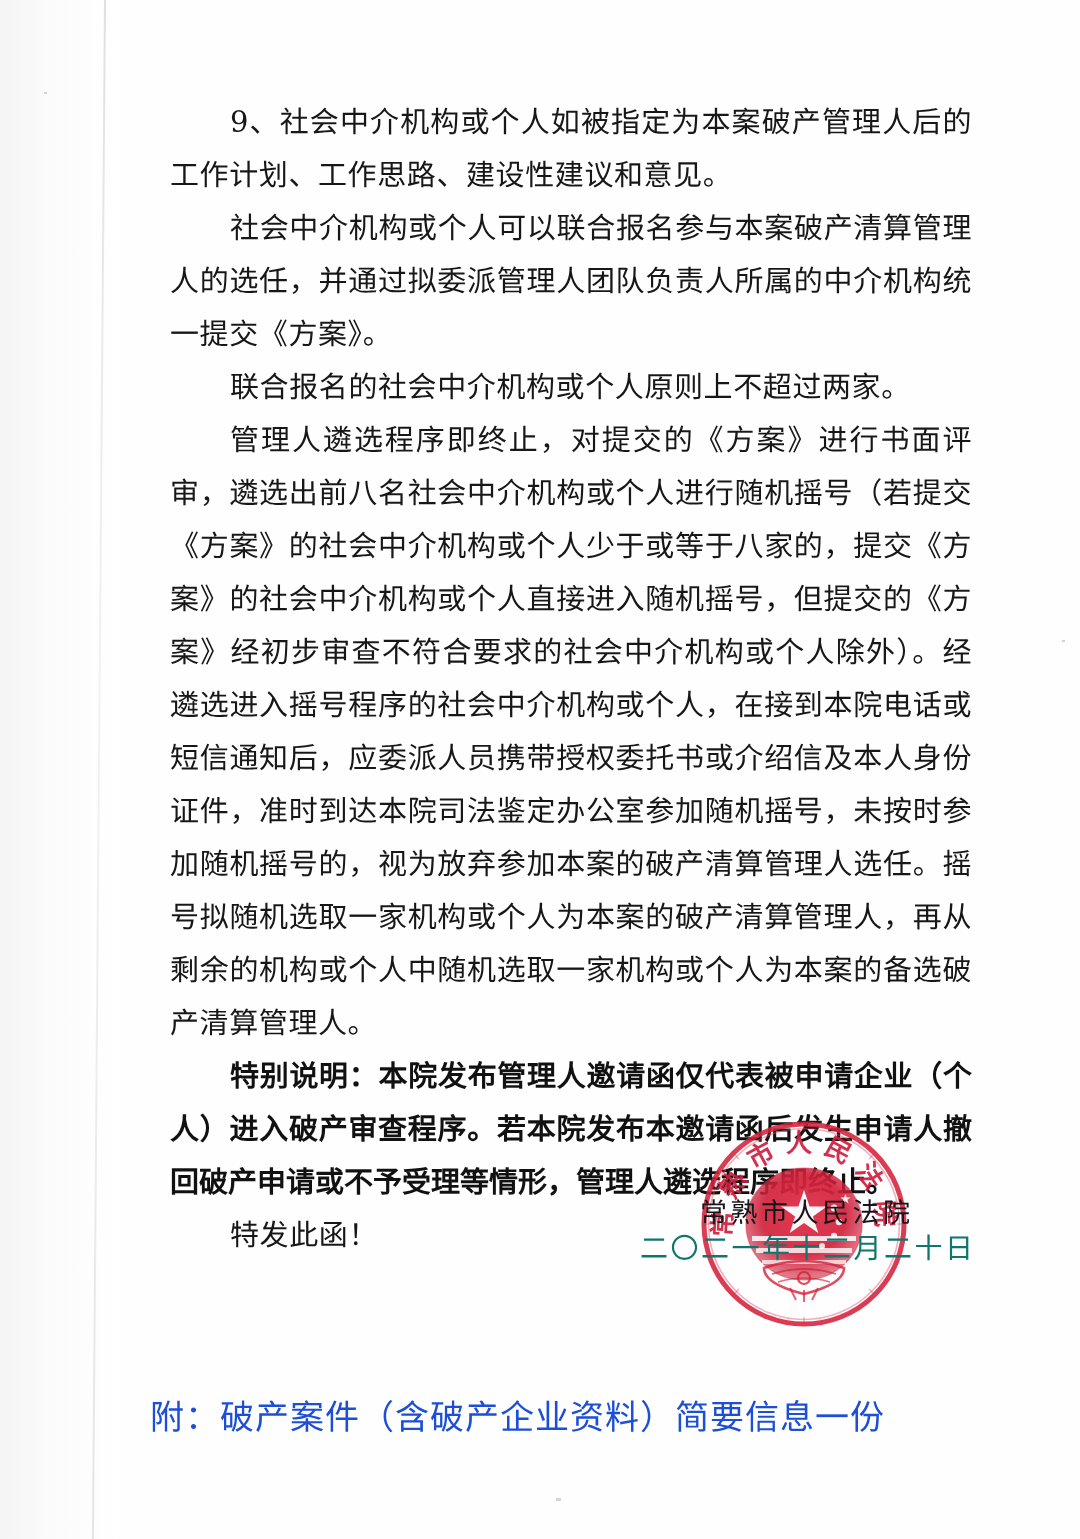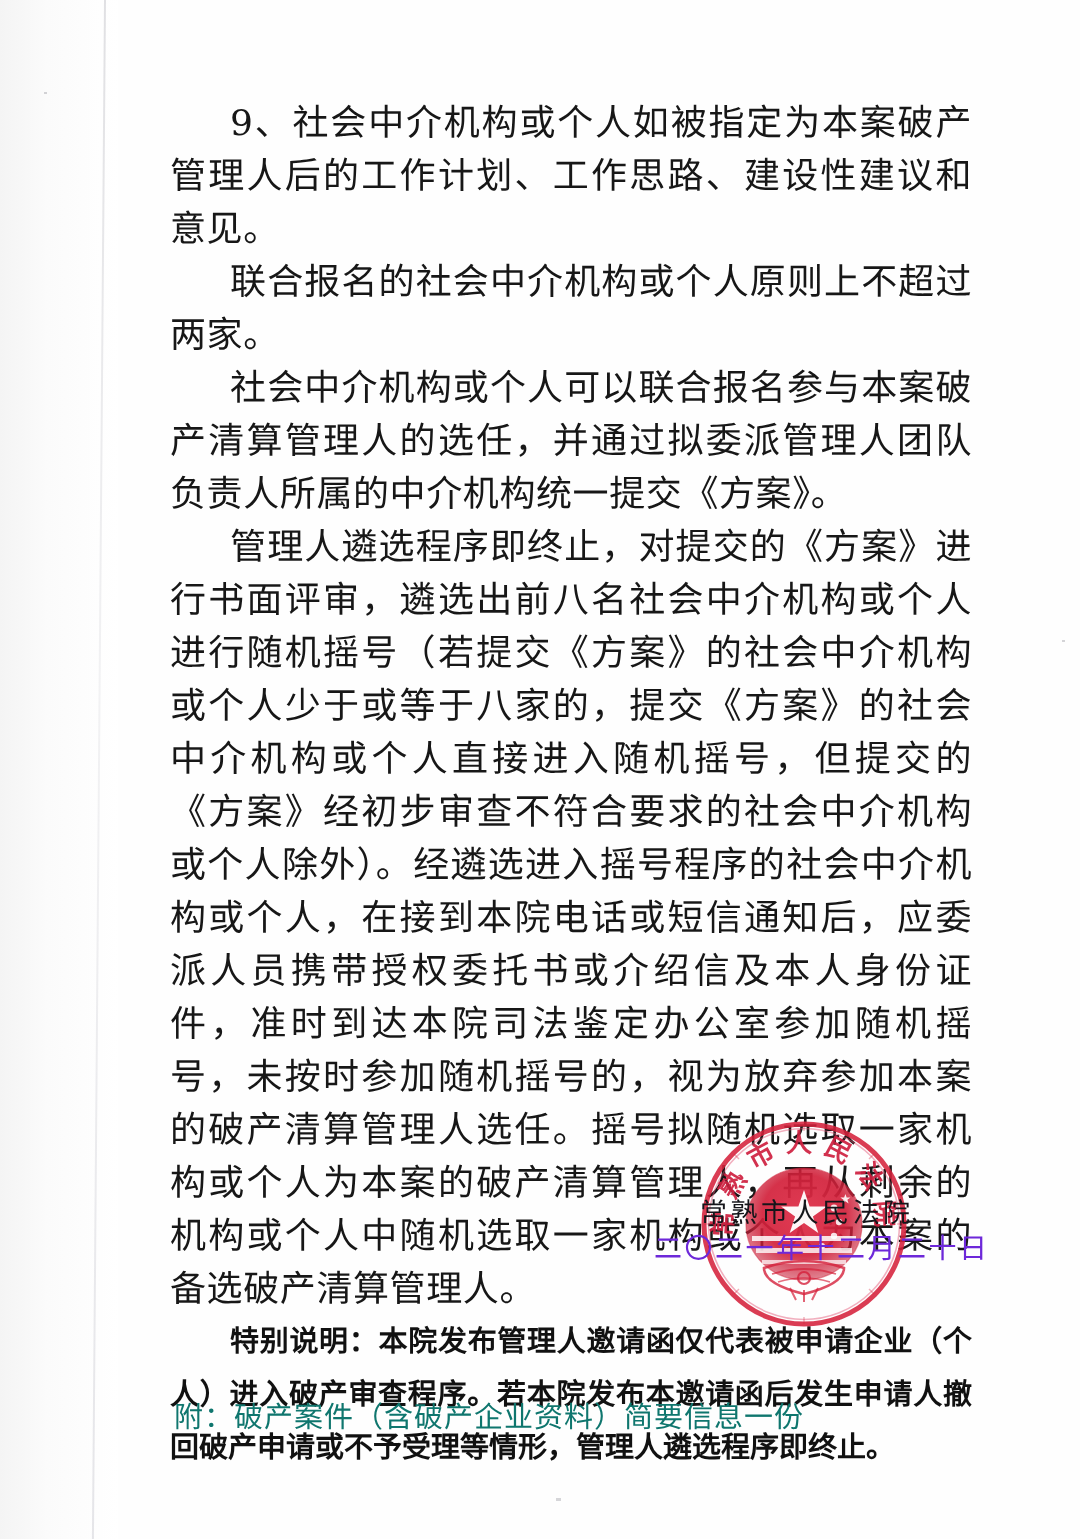--- a/index.html
+++ b/index.html
@@ -49,21 +49,21 @@
   
   .body-block {
     position: absolute;
     left: 170px;
     top: 96px;
     width: 802px;
   }
 
   p.para {
     margin: 0 0 0 0;
-    font-size: 36px;
+    font-size: 29px;
     line-height: 53px;
     letter-spacing: 0.6px;
     text-align: justify;
     text-justify: inter-character;
     text-indent: 60px;
     color: #171717;
     font-family: "DejaVu Serif", "Liberation Serif", serif;
   }
 
   p.para.bold {
@@ -92,40 +92,40 @@
     font-size: 27px;
     line-height: 34px;
     letter-spacing: 3.5px;
     color: #15151a;
     font-family: "DejaVu Serif", "Liberation Serif", serif;
     white-space: nowrap;
   }
 
   .date-line {
     position: absolute;
-    left: 654px;
+    left: 640px;
     top: 1232px;
     width: 340px;
     font-size: 28px;
     line-height: 34px;
     letter-spacing: 2.5px;
-    color: #6d28d9;
+    color: #0f766e;
     font-family: "DejaVu Serif", "Liberation Serif", serif;
     white-space: nowrap;
   }
 
   
   .attach-line {
     position: absolute;
-    left: 174px;
+    left: 150px;
     top: 1396px;
-    font-size: 29px;
+    font-size: 34px;
     line-height: 42px;
     letter-spacing: 1px;
-    color: #0f766e;
+    color: #1d4ed8;
     font-family: "DejaVu Serif", "Liberation Serif", serif;
     white-space: nowrap;
   }
 
   .page-mark {
     position: absolute;
     left: 556px;
     top: 1498px;
     width: 5px;
     height: 3px;
@@ -137,24 +137,25 @@
 
 <div id="page">
 
   <div class="scan-edge-left"></div>
   <div class="scan-fold"></div>
   <div class="scan-speck" style="left:44px; top:92px;"></div>
   <div class="scan-speck" style="left:1062px; top:640px;"></div>
 
   <div class="body-block">
     <p class="para">9、社会中介机构或个人如被指定为本案破产管理人后的工作计划、工作思路、建设性建议和意见。</p>
+    <p class="para">社会中介机构或个人可以联合报名参与本案破产清算管理人的选任，并通过拟委派管理人团队负责人所属的中介机构统一提交《方案》。</p>
     <p class="para">联合报名的社会中介机构或个人原则上不超过两家。</p>
-    <p class="para">社会中介机构或个人可以联合报名参与本案破产清算管理人的选任，并通过拟委派管理人团队负责人所属的中介机构统一提交《方案》。</p>
     <p class="para">管理人遴选程序即终止，对提交的《方案》进行书面评审，遴选出前八名社会中介机构或个人进行随机摇号（若提交《方案》的社会中介机构或个人少于或等于八家的，提交《方案》的社会中介机构或个人直接进入随机摇号，但提交的《方案》经初步审查不符合要求的社会中介机构或个人除外）。经遴选进入摇号程序的社会中介机构或个人，在接到本院电话或短信通知后，应委派人员携带授权委托书或介绍信及本人身份证件，准时到达本院司法鉴定办公室参加随机摇号，未按时参加随机摇号的，视为放弃参加本案的破产清算管理人选任。摇号拟随机选取一家机构或个人为本案的破产清算管理人，再从剩余的机构或个人中随机选取一家机构或个人为本案的备选破产清算管理人。</p>
     <p class="para bold">特别说明：本院发布管理人邀请函仅代表被申请企业（个人）进入破产审查程序。若本院发布本邀请函后发生申请人撤回破产申请或不予受理等情形，管理人遴选程序即终止。</p>
+    <p class="para">特发此函！</p>
   </div>
 
   <div class="seal">
     <svg viewBox="0 0 212 212" xmlns="http://www.w3.org/2000/svg">
       <defs>
         <path id="arcpath" d="M 34,106 A 72,72 0 0 1 178,106" fill="none"></path>
         <path id="arcpathbottom" d="M 38,106 A 68,68 0 0 0 174,106" fill="none"></path>
         <radialGradient id="emblemfill" cx="50%" cy="42%" r="58%">
           <stop offset="0%" stop-color="#e0304a" stop-opacity="0.95"></stop>
           <stop offset="62%" stop-color="#d2203a" stop-opacity="0.92"></stop>

